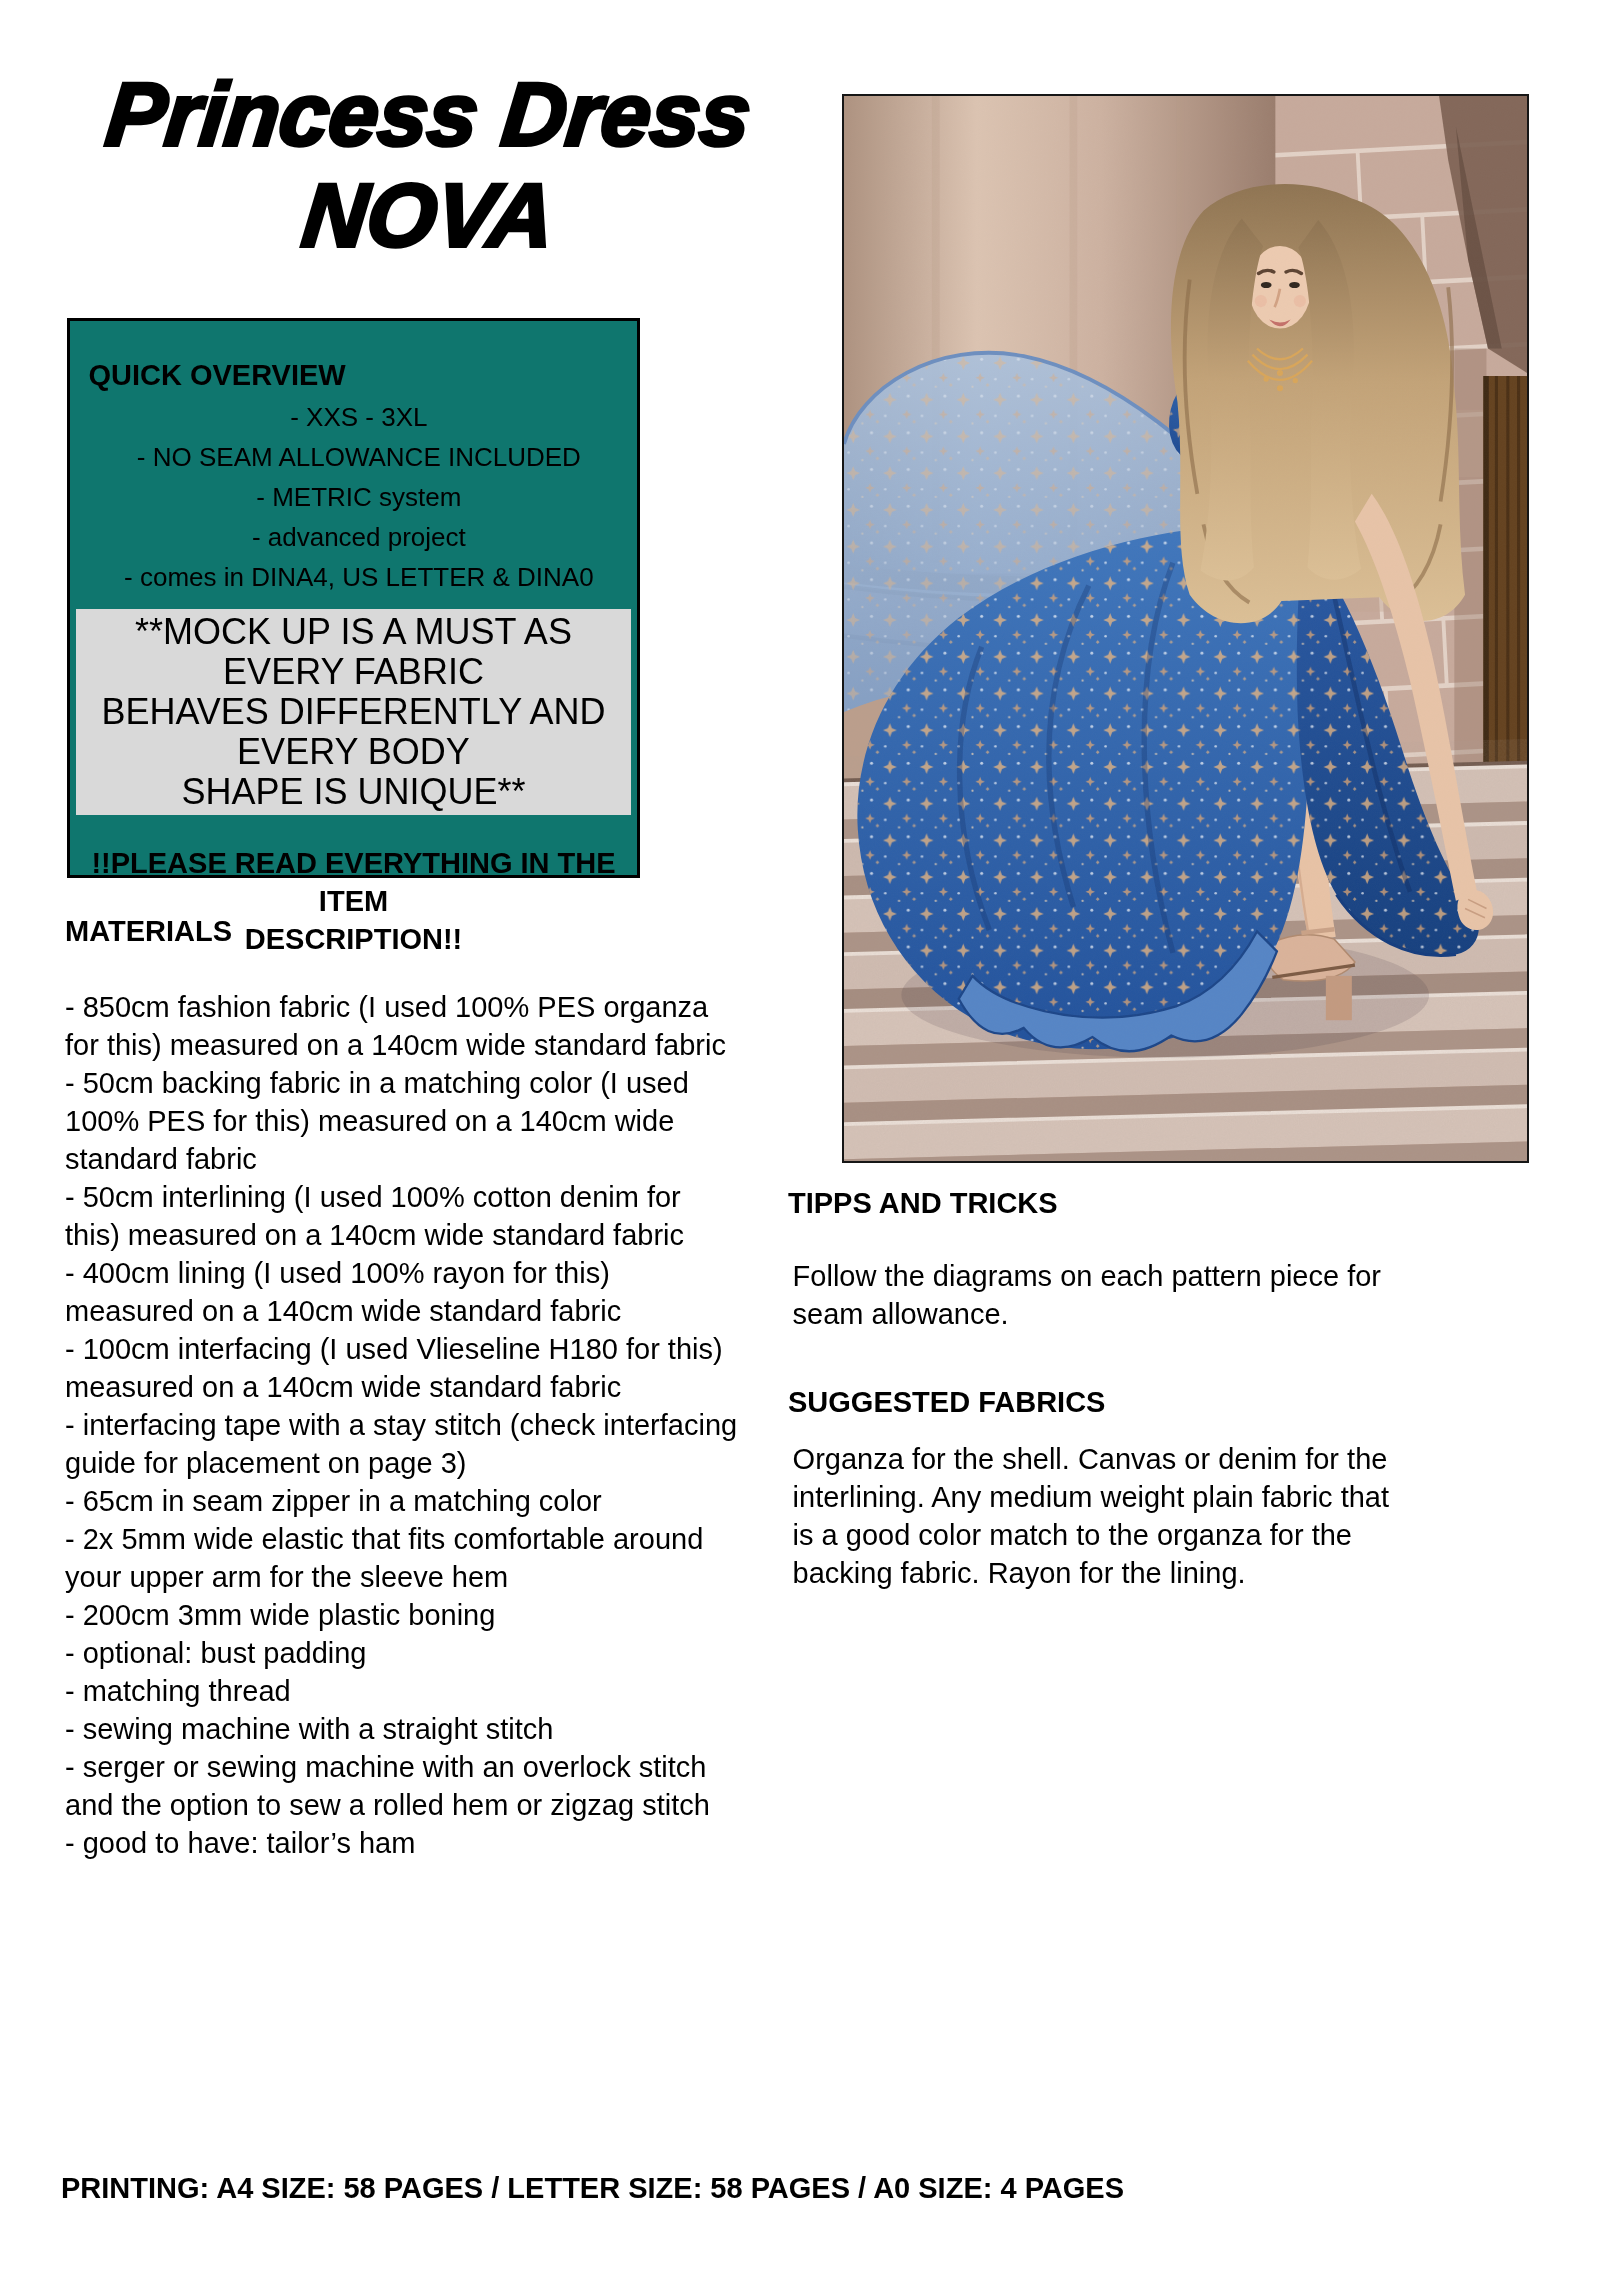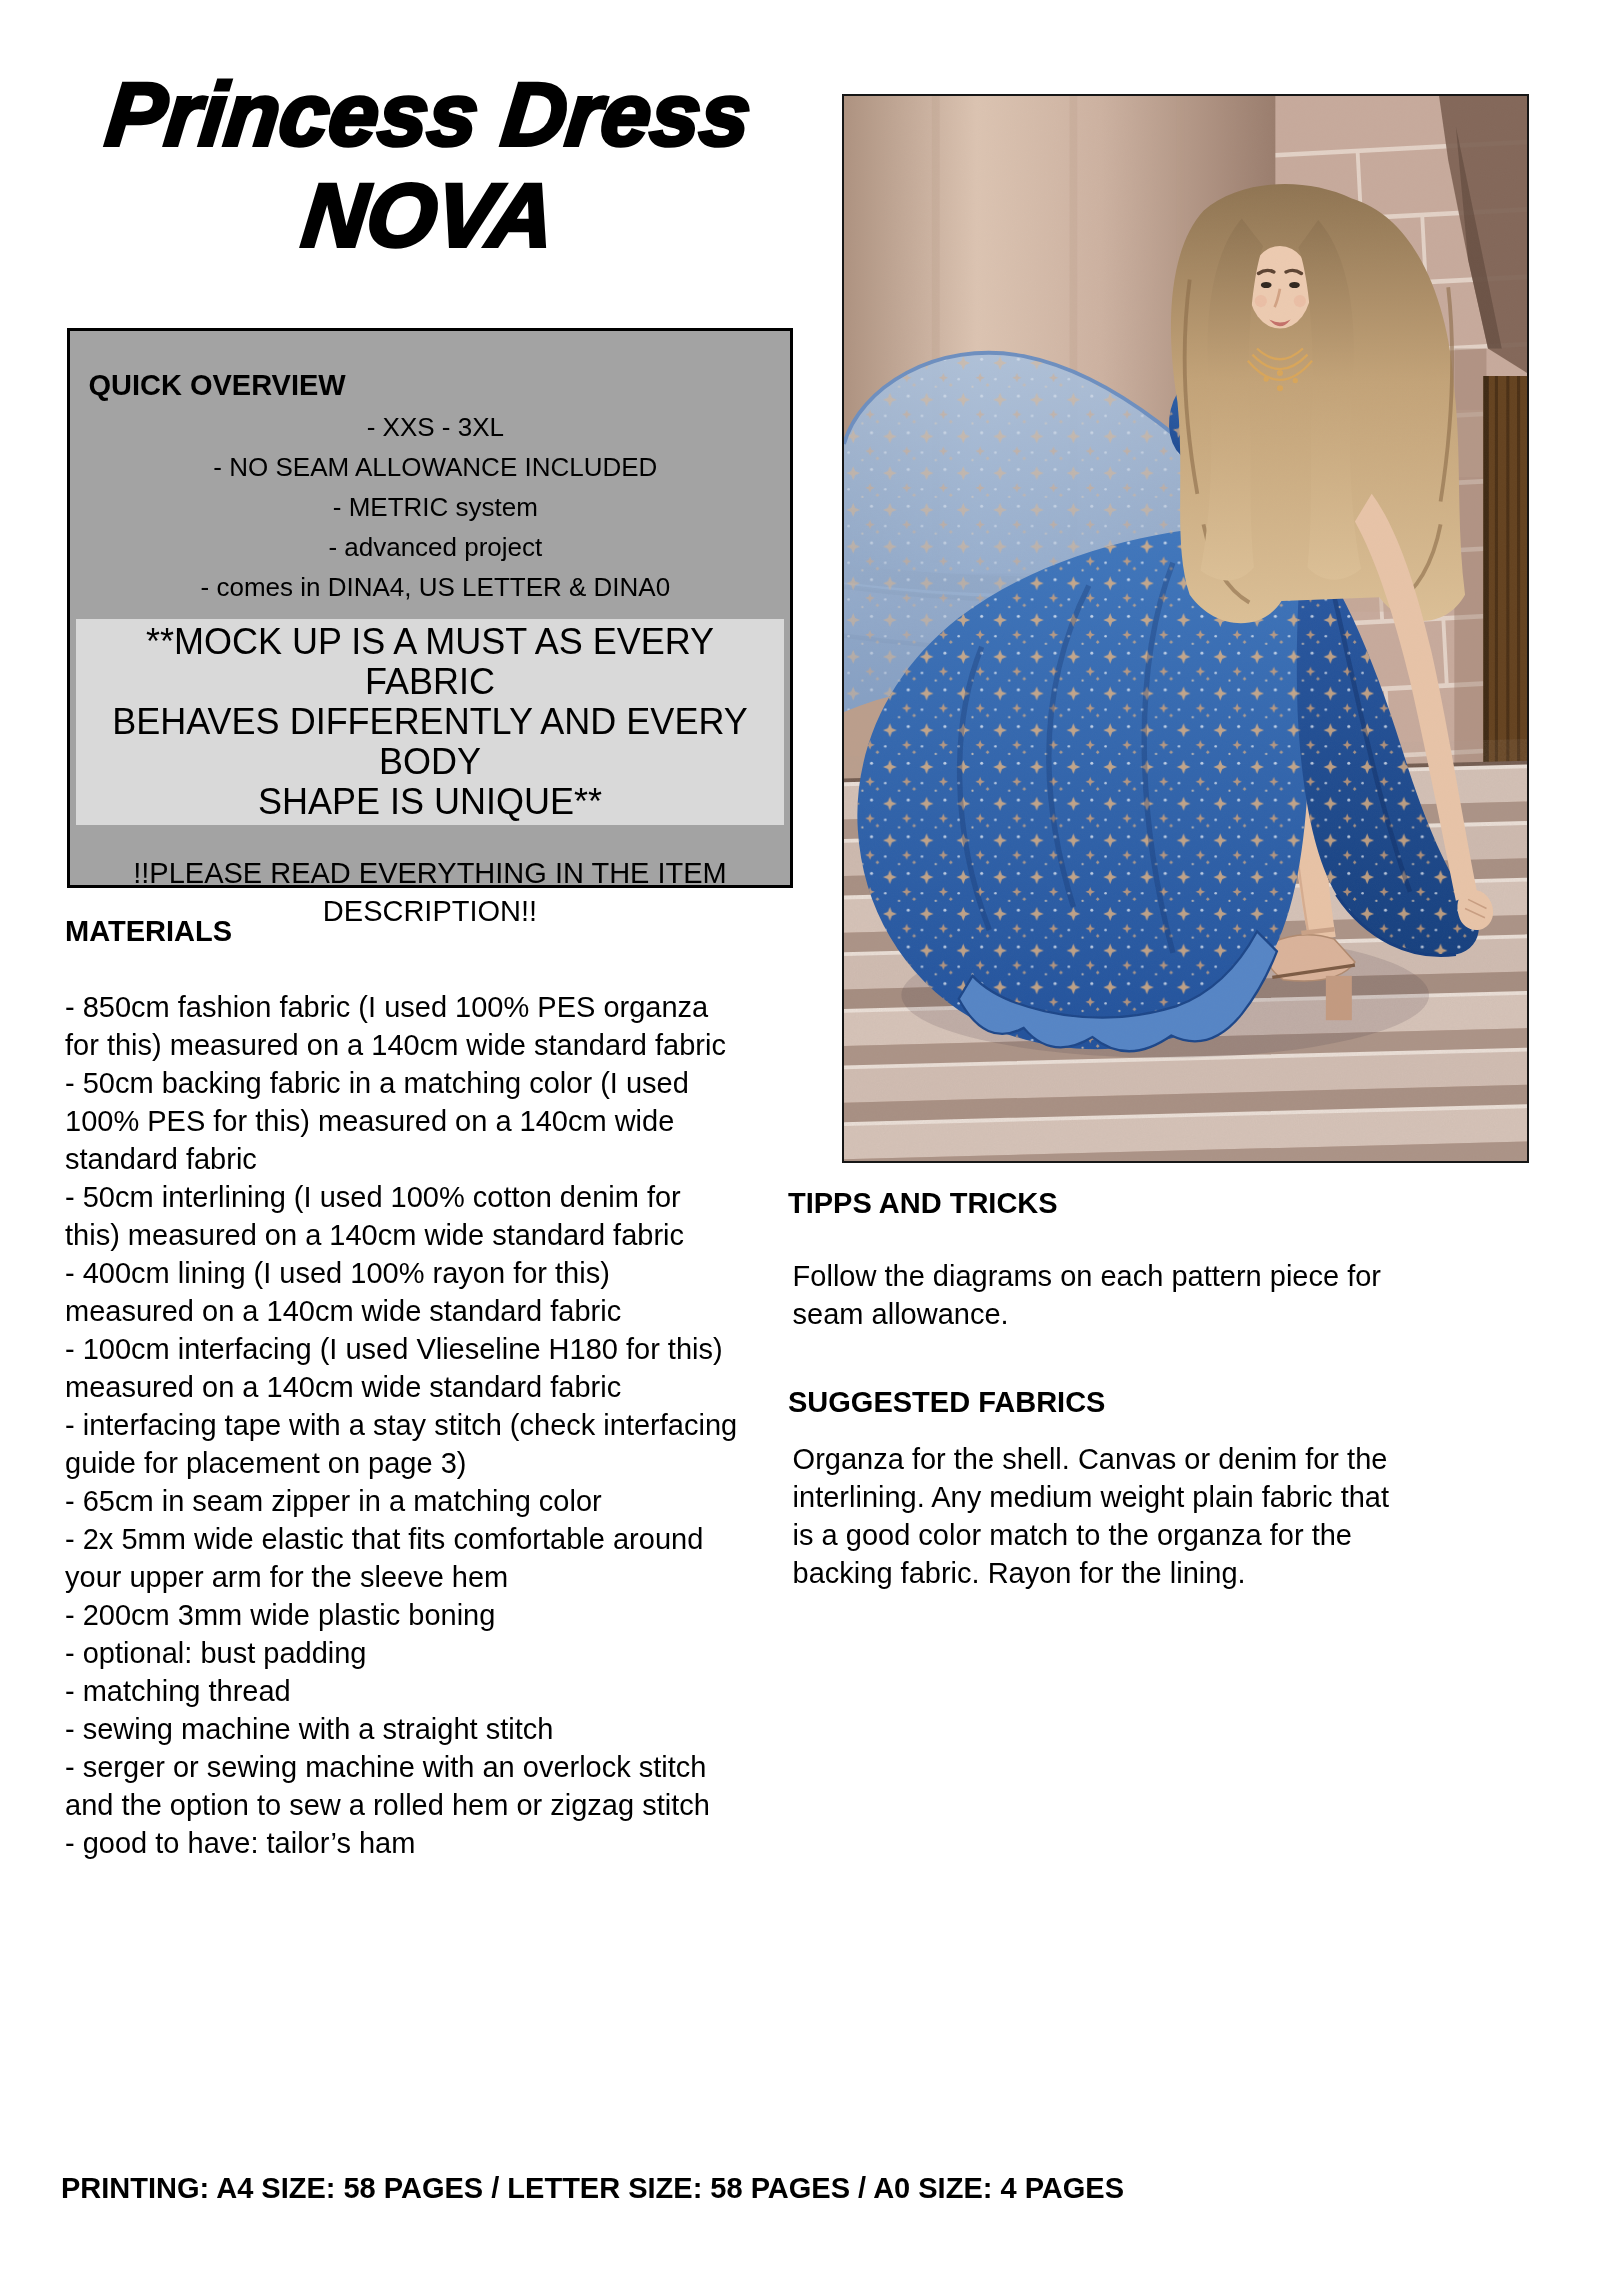--- a/index.html
+++ b/index.html
@@ -3,26 +3,26 @@
 <meta charset="utf-8">
 <style>
   html,body{margin:0;padding:0;background:#ffffff;}
   body{width:1623px;height:2295px;position:relative;font-family:"Liberation Sans",sans-serif;color:#000;}
   .page{position:absolute;left:0;top:0;width:1623px;height:2295px;background:#fff;overflow:hidden;}
 
   .title{position:absolute;left:65px;top:64px;width:727px;text-align:center;
          font-weight:bold;font-style:italic;font-size:89px;line-height:101px;letter-spacing:0px;}
   .title .tl{transform:skewX(-6deg);-webkit-text-stroke:3.8px #000;}
 
-  .ovbox{position:absolute;left:67px;top:318px;width:726px;height:560px;border:3.1px solid #000;box-sizing:border-box;background:#a3a3a3;margin-top:10px;}
+  .ovbox{position:absolute;left:67px;top:318px;width:573px;height:560px;border:3.1px solid #000;box-sizing:border-box;background:#0f766e;}
   .ovbox h2{margin:34px 0 1.5px 18.4px;font-size:29px;line-height:40px;font-weight:bold;}
   .ovbox ul{list-style:none;margin:0;padding:0 7.7px 0 18.4px;font-size:26px;line-height:40px;text-align:center;}
   .graynote{margin:12.2px 6.1px 0 6.1px;background:#d9d9d9;min-height:153px;display:flex;align-items:center;justify-content:center;
             text-align:center;font-size:36px;line-height:40px;padding:3.1px 18.4px;box-sizing:border-box;white-space:pre-line;}
-  .readnote{margin-top:29px;text-align:center;font-weight:normal;font-size:29px;line-height:38px;white-space:pre-line;}
+  .readnote{margin-top:29px;text-align:center;font-weight:bold;font-size:29px;line-height:38px;white-space:pre-line;}
 
   .materials{position:absolute;left:65px;top:912px;width:750px;font-size:29px;line-height:38px;}
   .materials h2{font-size:29px;margin:0 0 38px 0;font-weight:bold;}
   .materials ul{list-style:none;margin:0;padding:0;}
   .materials li{white-space:pre-line;}
 
   .photo{position:absolute;left:842px;top:94px;width:683px;height:1065px;border:2.3px solid #161616;box-sizing:content-box;background:#c7aa9c;}
   .photo svg{display:block;width:683px;height:1065px;}
 
   .rightcol{position:absolute;left:788px;top:1183px;width:696px;font-size:29px;line-height:38px;}

